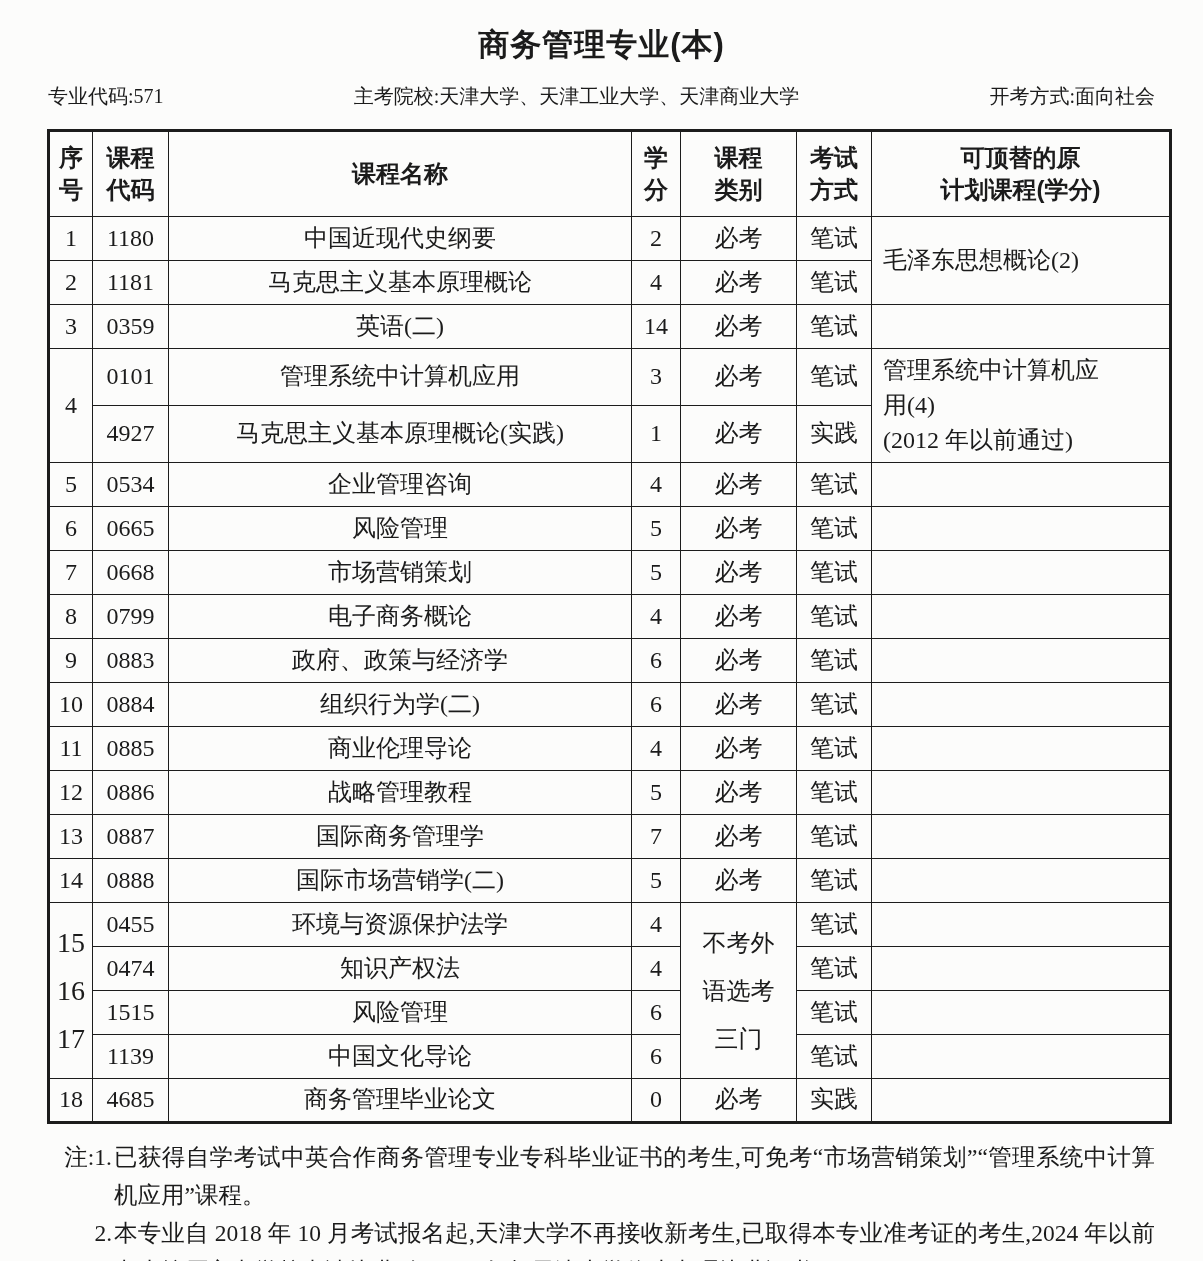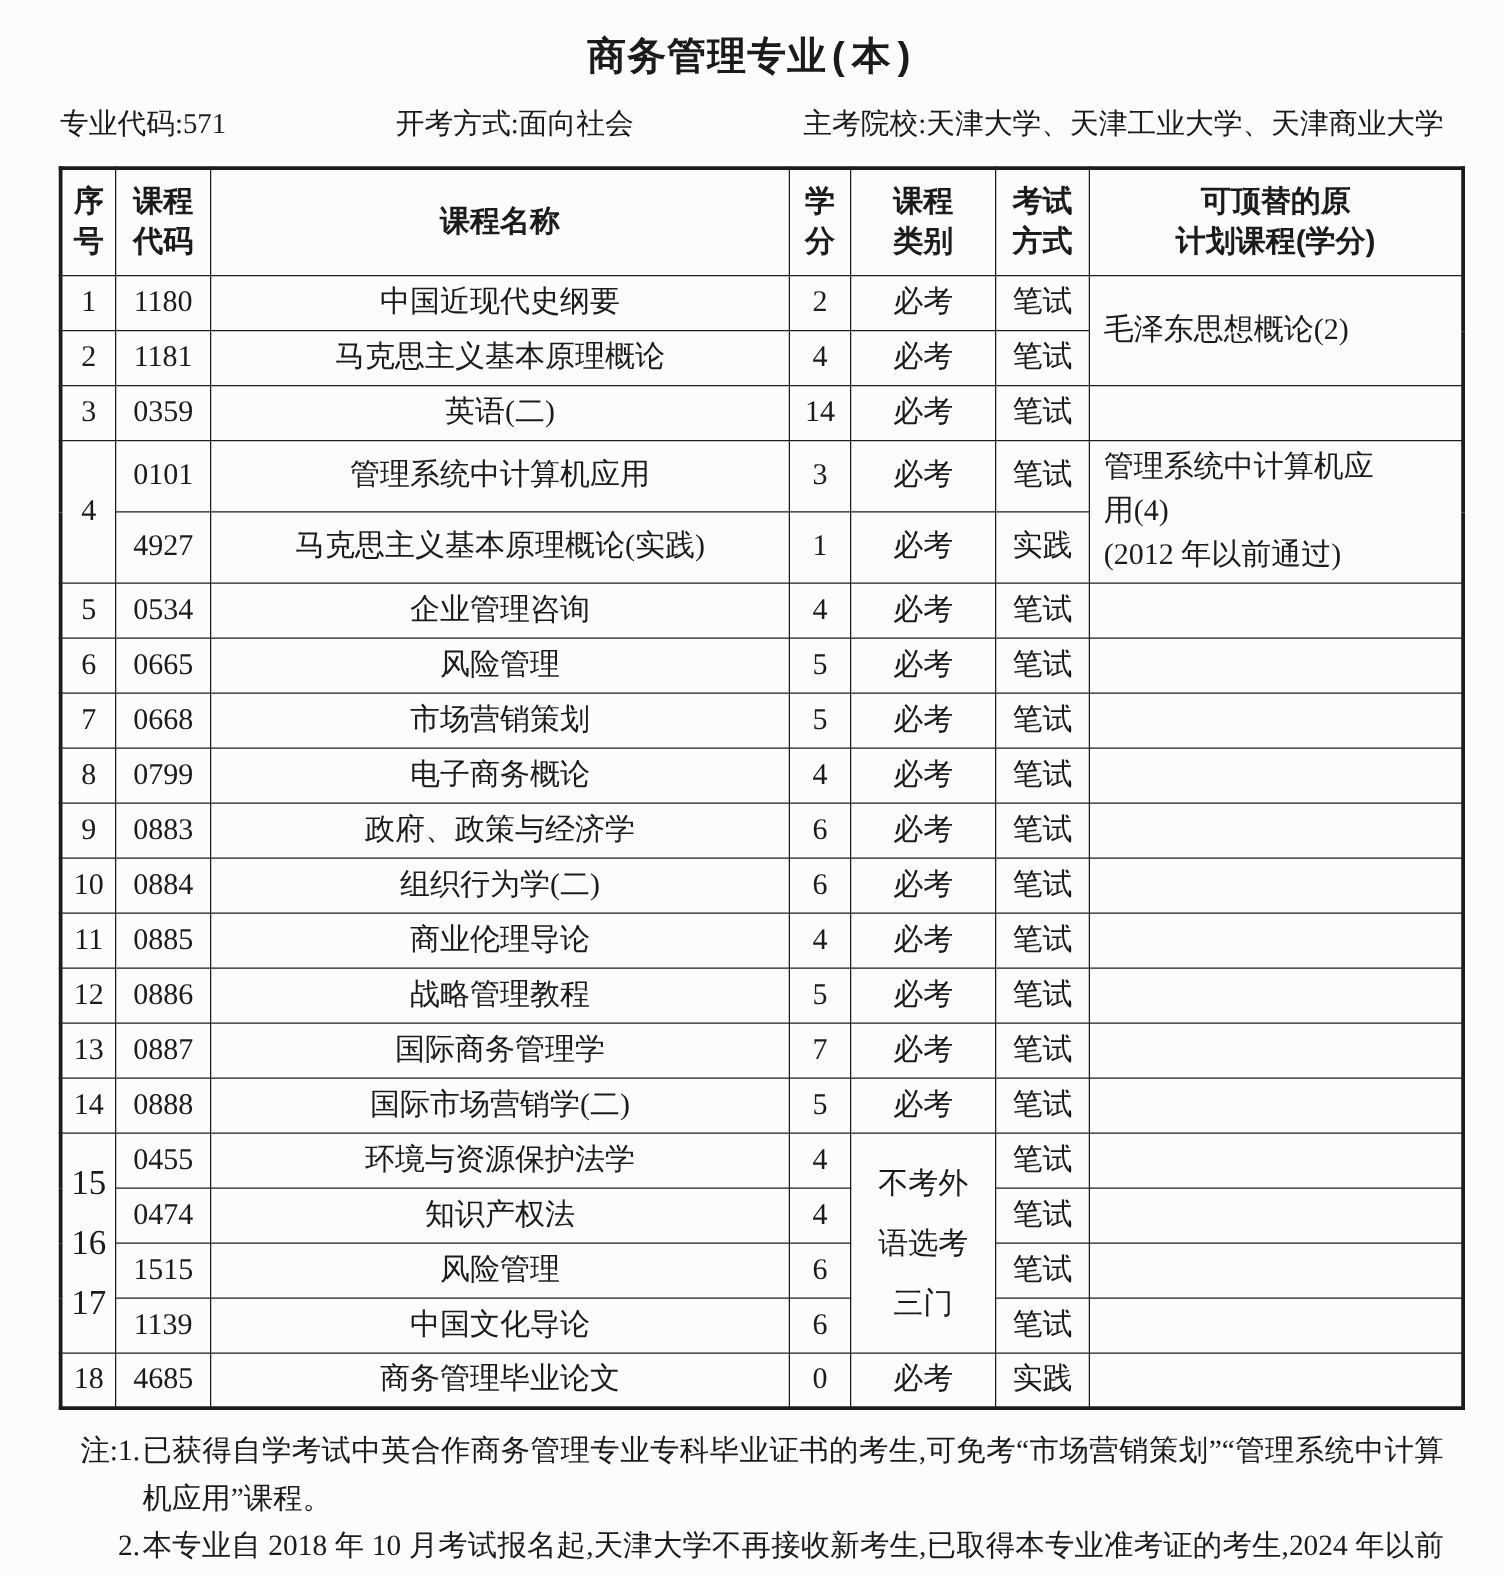--- a/index.html
+++ b/index.html
@@ -6,27 +6,27 @@
   html,body { background:#ffffff; }
   body {
     width:1203px; height:1261px; overflow:hidden;
     background:#fcfcfb; color:#1b1b1b;
     font-family:"Liberation Serif","DejaVu Serif",serif;
   }
   .page { width:1203px; height:1261px; position:relative; }
 
   .doc-title {
     text-align:center; padding-top:24px;
-    font-family:Liberation Mono, monospace;
+    font-family:Liberation Sans, sans-serif;
     font-weight:700; font-size:31px; letter-spacing:1px;
   }
 
   .meta-line {
     display:flex; justify-content:space-between; align-items:baseline;
-    margin:17px 48px 0 48px; font-size:23px; white-space:nowrap;
+    margin:17px 48px 0 48px; font-size:20px; white-space:nowrap;
   }
 
   table.course-table {
     border-collapse:collapse; table-layout:fixed;
     margin:19px 0 0 47px; width:1122px;
     border:3px solid #1c1c1c;
   }
   .course-table col.c-no      { width:44px; }
   .course-table col.c-code    { width:76px; }
   .course-table col.c-name    { width:463px; }
@@ -68,22 +68,22 @@
 </style>
 </head>
 <body>
 
 <div class="page">
 
   <div class="doc-title">商务管理专业(本)</div>
 
   <div class="meta-line">
     <span>专业代码:571</span>
+    <span>主考院校:天津大学、天津工业大学、天津商业大学</span>
     <span>开考方式:面向社会</span>
-    <span>主考院校:天津大学、天津工业大学、天津商业大学</span>
   </div>
 
   <table class="course-table">
     <colgroup>
       <col class="c-no">
         <col class="c-code">
         <col class="c-name">
         <col class="c-credits">
       <col class="c-cat">
         <col class="c-mode">

